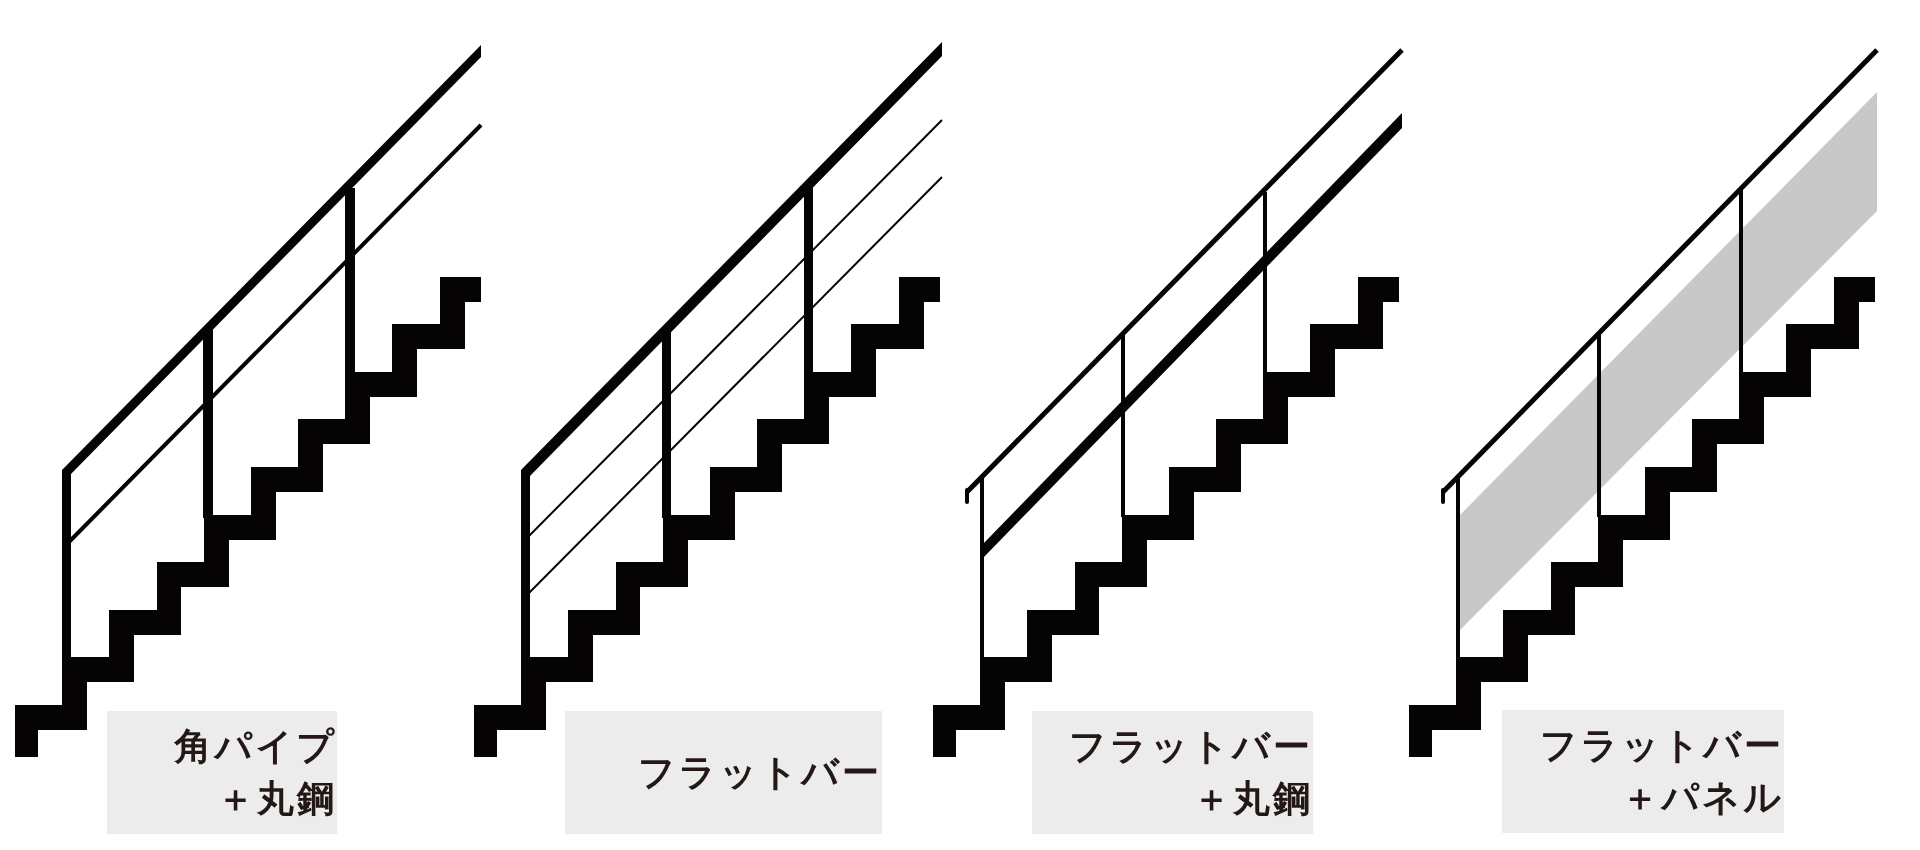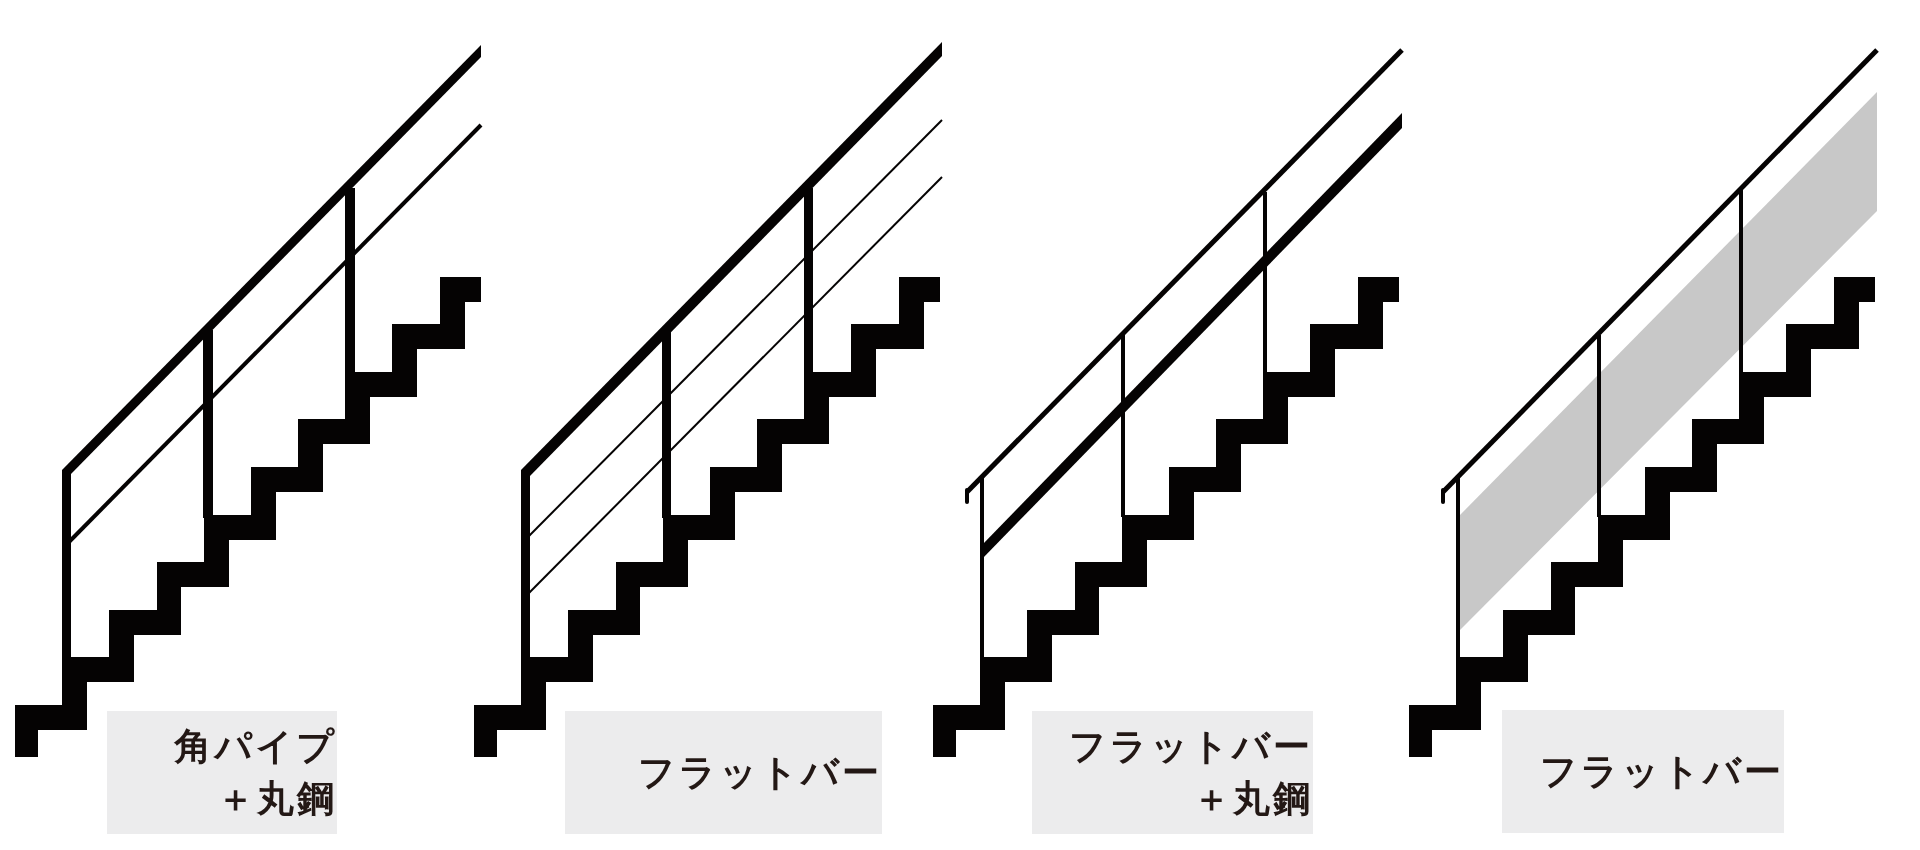--- a/index.html
+++ b/index.html
@@ -94,13 +94,14 @@
   <span class="label-line">フラットバー</span>
 </div>
 
 <div class="label-box" style="left:1032px; top:711px; width:281px; height:123px;">
   <span class="label-line">フラットバー</span>
   <span class="label-line">＋丸鋼</span>
 </div>
 
 <div class="label-box" style="left:1502px; top:710px; width:282px; height:123px;">
   <span class="label-line">フラットバー</span>
+  <span class="label-line">＋パネル</span>
 </div>
 
 </body></html>

